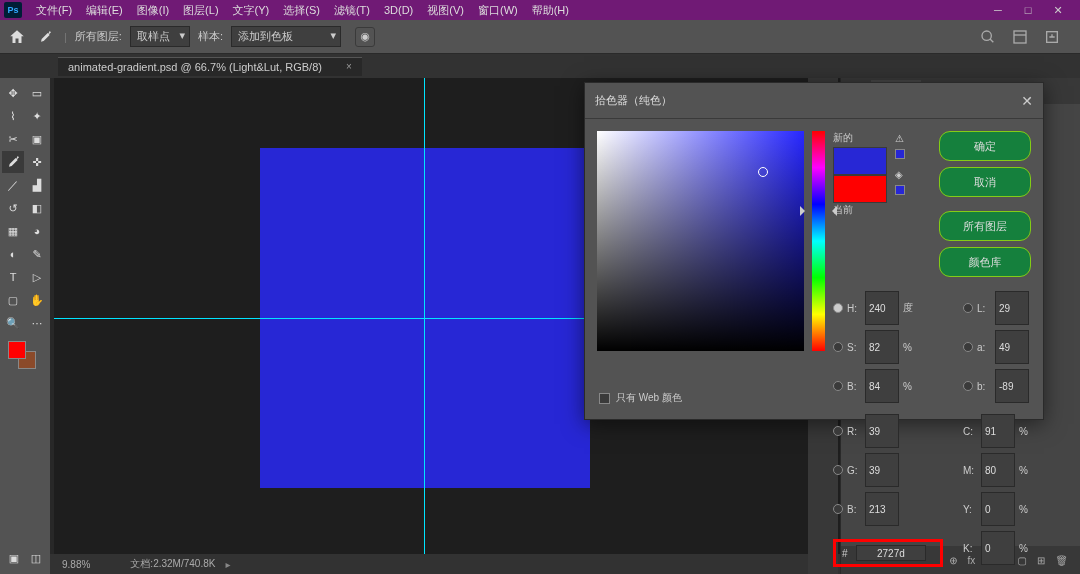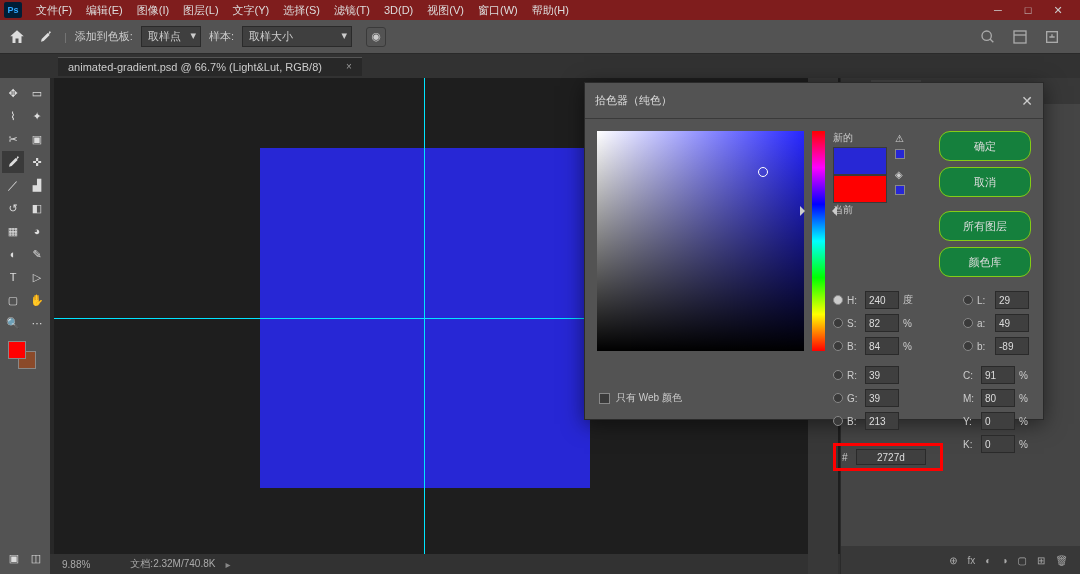--- a/index.html
+++ b/index.html
@@ -1,17 +1,17 @@
 <!DOCTYPE html>
 <html><head>
 <meta charset="utf-8">
 <style>
 *{margin:0;padding:0;box-sizing:border-box;font-family:"Microsoft YaHei",Arial,sans-serif;user-select:none}
 body{width:1080px;height:574px;background:#323232;overflow:hidden;position:relative;font-size:11px;color:#ccc}
-.menubar{height:20px;background:#7f1d1d;display:flex;align-items:center;padding:0 4px;gap:2px}
+.menubar{height:20px;background:#701a75;display:flex;align-items:center;padding:0 4px;gap:2px}
 .ps-logo{width:18px;height:16px;background:#001e36;color:#31a8ff;display:flex;align-items:center;justify-content:center;font-size:9px;font-weight:bold;border-radius:2px;margin-right:6px}
 .menu-item{padding:10px 6px;color:#ddd;font-size:11px;cursor:pointer}
 .window-controls{margin-left:auto;display:flex;gap:18px;padding-right:12px}
 .win-ctrl{width:12px;height:12px;color:#ccc;cursor:pointer;display:flex;align-items:center;justify-content:center}
 .optionsbar{height:34px;background:#535353;display:flex;align-items:center;padding:0 8px;gap:8px;border-bottom:1px solid #2a2a2a}
 .home-icon{width:18px;height:18px;color:#ddd}
 .eyedrop-opt{width:22px;height:20px;display:flex;align-items:center;justify-content:center}
 .opt-label{color:#ccc;font-size:11px}
 .opt-dropdown{background:#3f3f3f;border:1px solid #2a2a2a;padding:2px 18px 2px 6px;color:#ccc;font-size:11px;position:relative;min-width:60px}
 .opt-dropdown::after{content:"▾";position:absolute;right:4px}
@@ -64,21 +64,21 @@
 .cp-buttons{display:flex;flex-direction:column;gap:6px;margin-left:auto}
 .cp-btn{width:92px;height:30px;background:#15803d;border:1px solid #84cc16;border-radius:11px;color:#ddd;font-size:11px;display:flex;align-items:center;justify-content:center;cursor:pointer}
 .cp-warn-icons{display:flex;flex-direction:column;gap:4px;margin-top:2px}
 .cp-warn{width:12px;height:12px;color:#ccc;font-size:10px}
 .cp-fields{display:flex;gap:20px;margin-top:6px}
 .cp-col{display:flex;flex-direction:column;gap:5px}
 .cp-row{display:flex;align-items:center;gap:4px}
 .cp-radio{width:10px;height:10px;border:1px solid #888;border-radius:50%;background:#3a3a3a}
 .cp-radio.sel{background:#ccc}
 .cp-lbl{width:14px;font-size:10px;color:#ccc}
-.cp-input{width:34px;height:16px;background:#3f3f3f;border:1px solid #2a2a2a;color:#ddd;font-size:10px;padding:8px 3px;text-align:left}
+.cp-input{width:34px;height:16px;background:#3f3f3f;border:1px solid #2a2a2a;color:#ddd;font-size:10px;padding:16px 3px;text-align:left}
 .cp-unit{font-size:10px;color:#ccc;width:12px}
 .cp-hex-row{display:flex;align-items:center;gap:6px;margin-top:8px;border:3px solid #ff0000;padding:3px 6px;width:110px}
 .cp-hex-input{width:70px;height:16px;background:#3f3f3f;border:1px solid #2a2a2a;color:#ddd;font-size:10px;padding:0 20px}
 .cp-webonly{display:flex;align-items:center;gap:6px;margin-top:10px;font-size:10px;color:#ccc;position:absolute;bottom:14px;left:14px}
 .cp-check{width:11px;height:11px;border:1px solid #888;background:#3a3a3a}
 .panel-side-icons{position:absolute;right:242px;top:78px;width:30px;background:#383838;height:calc(100% - 78px);display:flex;flex-direction:column;align-items:center;padding-top:10px;gap:16px}
 .side-icon{width:16px;height:16px;color:#aaa}
 </style>
 </head>
 <body>
@@ -106,24 +106,24 @@
 <div class="optionsbar">
   <svg class="home-icon" viewBox="0 0 24 24" fill="#ddd">
       <path d="M12 3l9 8h-3v9h-4v-6h-4v6H6v-9H3z"></path>
     </svg>
   <div class="eyedrop-opt">
       <svg viewBox="0 0 24 24" width="16" fill="#ddd">
         <path d="M19 3l2 2-3 3 1 1-9 9-4 1 1-4 9-9 1 1z"></path>
       </svg>
     </div>
   <span style="color:#777">|</span>
-  <span class="opt-label">添加到色板:</span>
+  <span class="opt-label">所有图层:</span>
   <div class="opt-dropdown">取样点</div>
   <span class="opt-label">样本:</span>
-  <div class="opt-dropdown" style="min-width:110px">取样大小</div>
+  <div class="opt-dropdown" style="min-width:110px">添加到色板</div>
   <div style="width:20px;height:20px;border:1px solid #3a3a3a;border-radius:3px;display:flex;align-items:center;justify-content:center;margin-left:6px">◉</div>
   <div class="opt-right">
     <svg class="opt-icon" viewBox="0 0 24 24" fill="none" stroke="#aaa" stroke-width="2">
         <circle cx="10" cy="10" r="7"></circle>
         <line x1="20" y1="20" x2="15" y2="15"></line>
       </svg>
     <svg class="opt-icon" viewBox="0 0 24 24" fill="none" stroke="#aaa" stroke-width="2">
         <rect x="3" y="3" width="18" height="18"></rect>
         <line x1="3" y1="9" x2="21" y2="9"></line>
       </svg>

